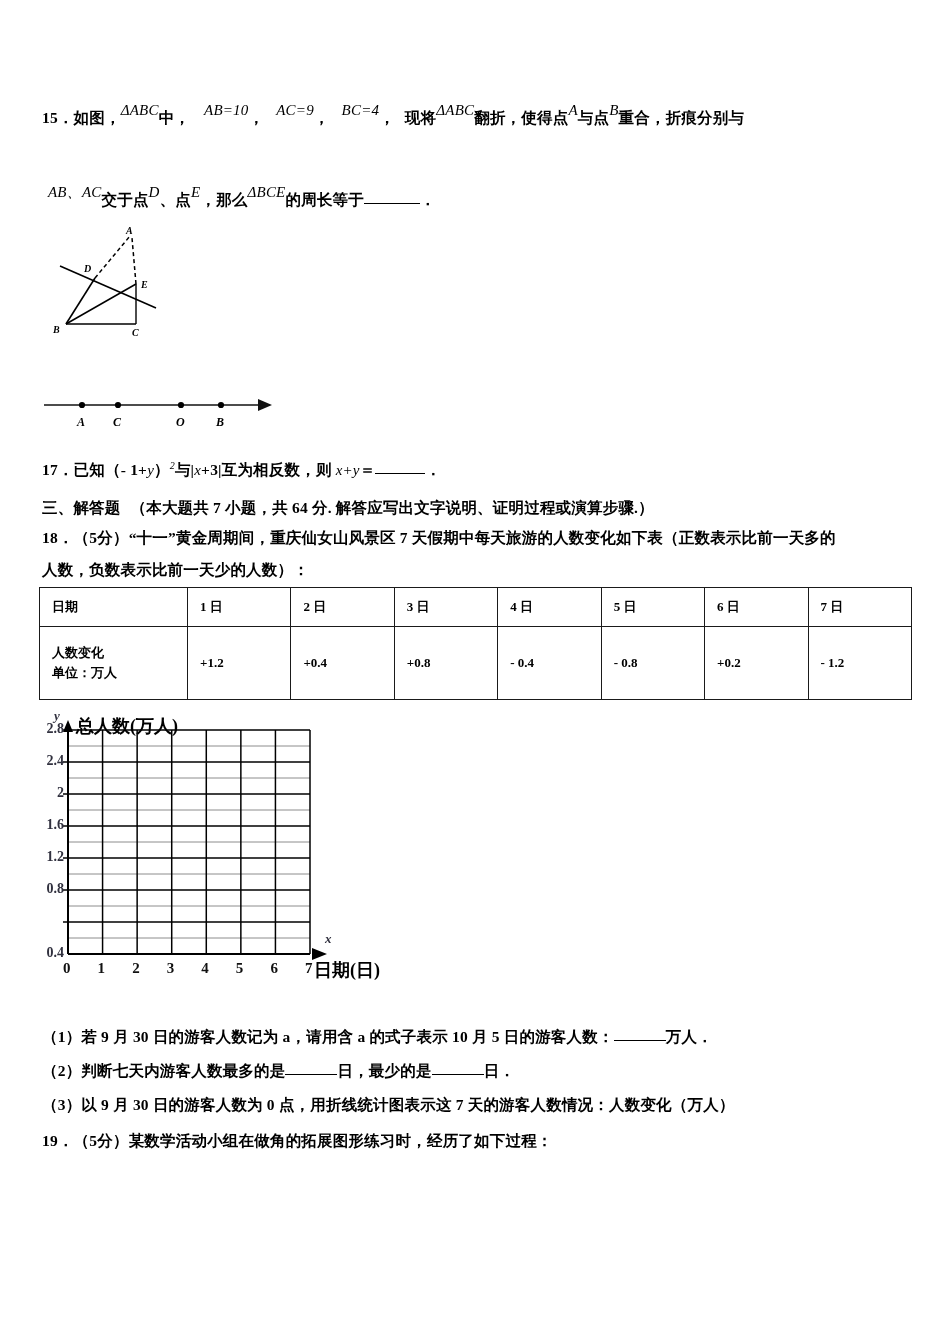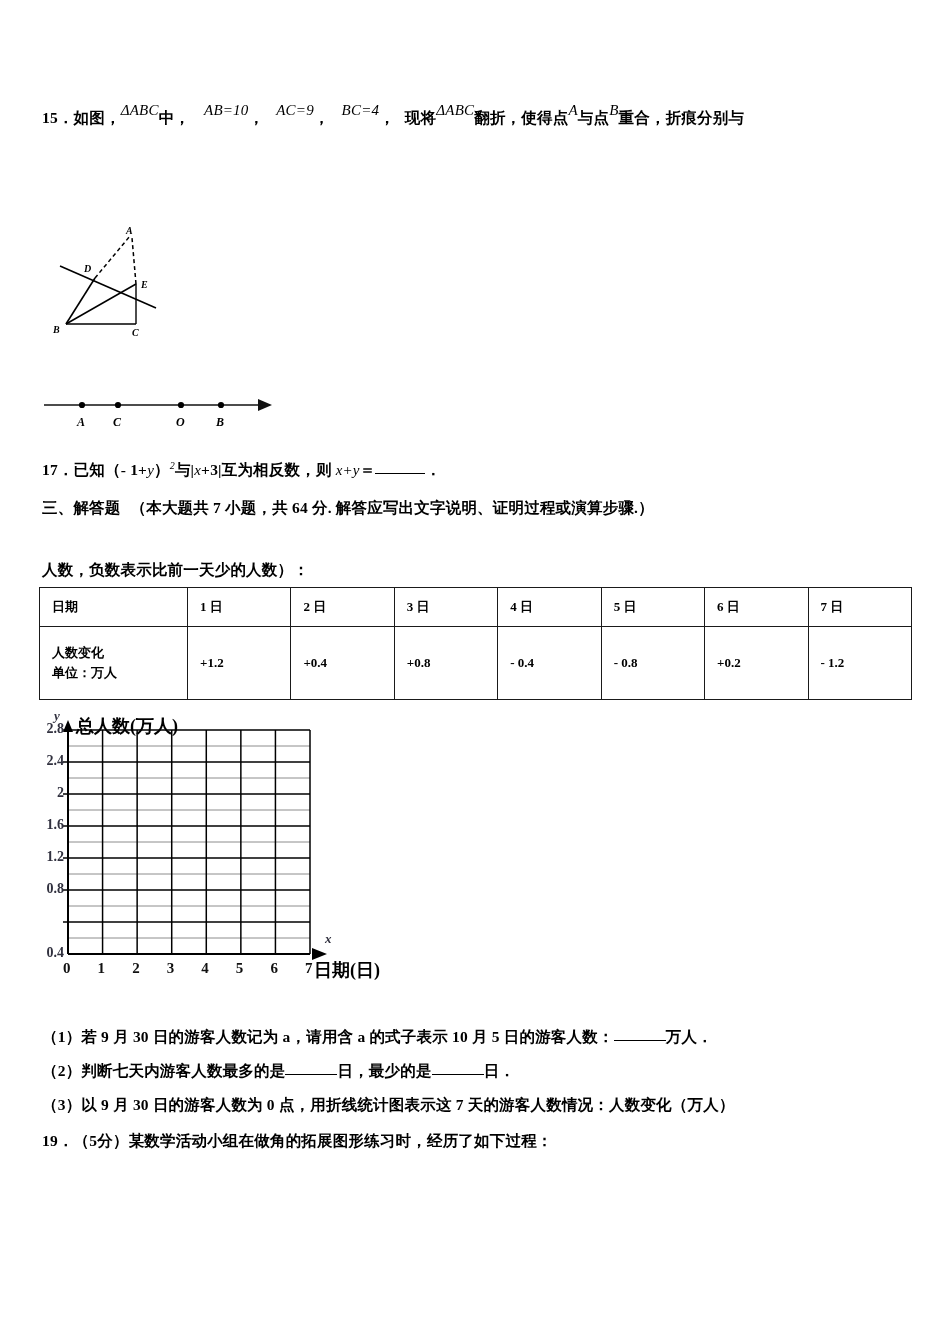--- a/index.html
+++ b/index.html
@@ -125,20 +125,23 @@
 </style>
 </head>
 <body>
 
 <div class="page">
 
   <div class="qline" style="left:42px; top:110px;">
     <span class="cn">15．</span><span class="cn">如图，</span><span class="math raise">ΔABC</span><span class="cn">中，</span><span style="display:inline-block;width:14px;"></span><span class="math raise">AB</span><span class="math raise">=10</span><span class="cn">，</span><span style="display:inline-block;width:12px;"></span><span class="math raise">AC</span><span class="math raise">=9</span><span class="cn">，</span><span style="display:inline-block;width:12px;"></span><span class="math raise">BC</span><span class="math raise">=4</span><span class="cn">，</span><span style="display:inline-block;width:10px;"></span><span class="cn">现将</span><span class="math raise">ΔABC</span><span class="cn">翻折，使得点</span><span class="math raise">A</span><span class="cn">与点</span><span class="math raise">B</span><span class="cn">重合，折痕分别与</span>
   </div>
 
+  <div class="qline" style="left:48px; top:192px;">
+    <span class="math raise">AB、AC</span><span class="cn">交于点</span><span class="math raise">D</span><span class="cn">、点</span><span class="math raise">E</span><span class="cn">，那么</span><span class="math raise">ΔBCE</span><span class="cn">的周长等于</span><span class="blank" style="width:56px;"></span><span class="cn">．</span>
+  </div>
 
   <svg id="fig-triangle" viewBox="0 0 160 115">
 
     <line x1="18" y1="98" x2="88" y2="98" stroke="#000" stroke-width="1.6"></line>
     <line x1="88" y1="98" x2="88" y2="58" stroke="#000" stroke-width="1.4"></line>
     <line x1="18" y1="98" x2="88" y2="58" stroke="#000" stroke-width="1.6"></line>
 
     <line x1="18" y1="98" x2="47" y2="52" stroke="#000" stroke-width="1.6"></line>
 
     <line x1="12" y1="40" x2="108" y2="82" stroke="#000" stroke-width="1.6"></line>
@@ -168,20 +171,23 @@
   </svg>
 
   <div class="qline" style="left:42px; top:461px;">
     <span class="cn">17．</span><span class="cn">已知（</span><span class="cn">-</span><span class="cn"> 1+</span><span class="math">y</span><span class="cn">）</span><span class="sup">2</span><span class="cn">与|</span><span class="math">x</span><span class="cn">+3|互为相反数，则 </span><span class="math">x+y</span><span class="cn">＝</span><span class="blank" style="width:50px;"></span><span class="cn">．</span>
   </div>
 
   <div class="qline" style="left:42px; top:500px;">
     <span class="cn">三、解答题</span><span style="display:inline-block;width:10px;"></span><span class="cn">（本大题共 7 小题，共 64 分. 解答应写出文字说明、证明过程或演算步骤.）</span>
   </div>
 
+  <div class="qline" style="left:42px; top:530px;">
+    <span class="cn">18．</span><span class="cn">（5分）</span><span class="cn">“十一”黄金周期间，重庆仙女山风景区 7 天假期中每天旅游的人数变化如下表（正数表示比前一天多的</span>
+  </div>
   <div class="qline" style="left:42px; top:562px;">
     <span class="cn">人数，负数表示比前一天少的人数）：</span>
   </div>
 
   <table id="data-table">
     <tbody>
       <tr class="head">
         <td class="first">日期</td>
         <td>1 日</td>
         <td>2 日</td>

